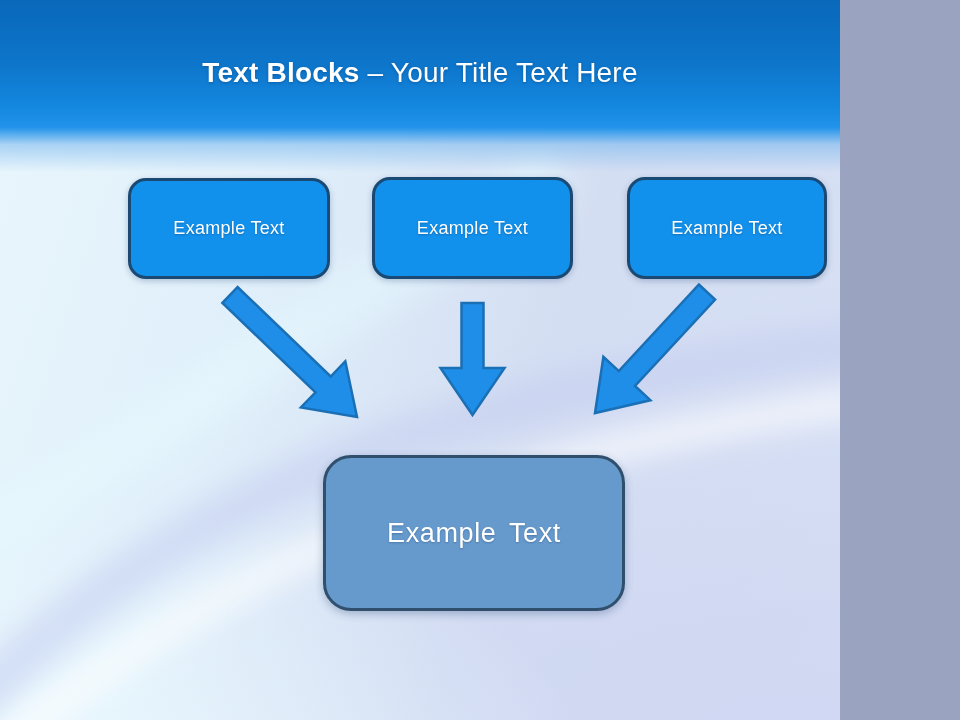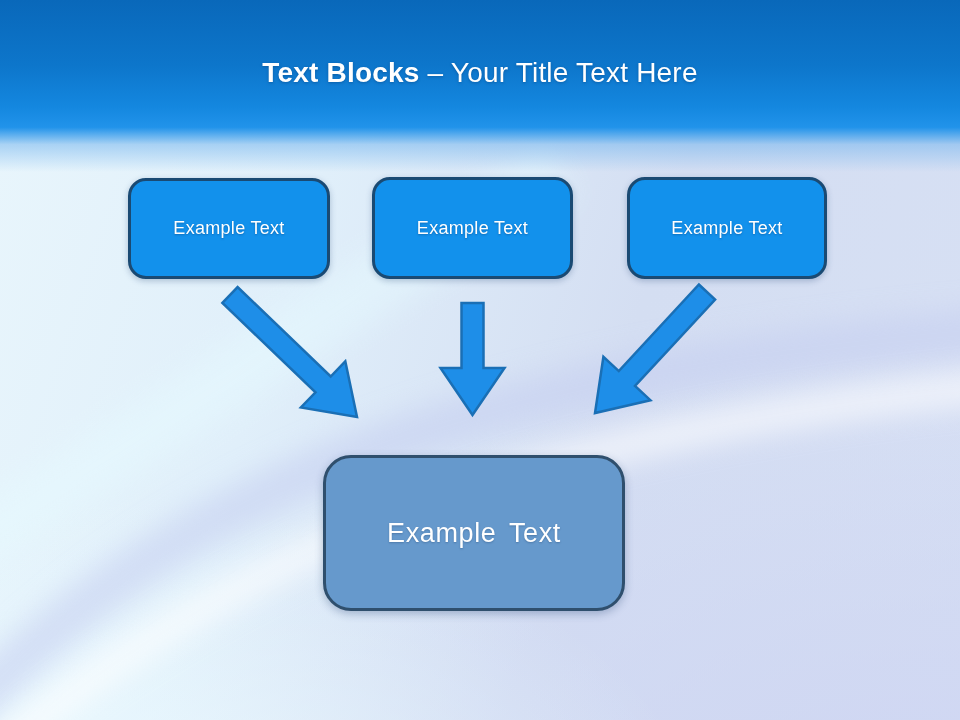--- a/index.html
+++ b/index.html
@@ -3,21 +3,21 @@
 <meta charset="utf-8">
 <style>
   html, body {
     margin: 0;
     padding: 0;
     background: #9aa4c0;
     font-family: "Liberation Sans", sans-serif;
   }
   #slide {
     position: relative;
-    width: 960px;
+    width: 840px;
     height: 720px;
     overflow: hidden;
     background:
       radial-gradient(120% 90% at 8% 118%, rgba(235,250,255,0.95) 0%, rgba(235,250,255,0) 55%),
       radial-gradient(140% 110% at 95% 115%, rgba(205,212,242,0.9) 0%, rgba(205,212,242,0) 60%),
       linear-gradient(108deg, #e9f6fc 0%, #e0effa 32%, #d4def2 62%, #d7e0f4 100%);
   }
   
   #swirl {
     position: absolute;

